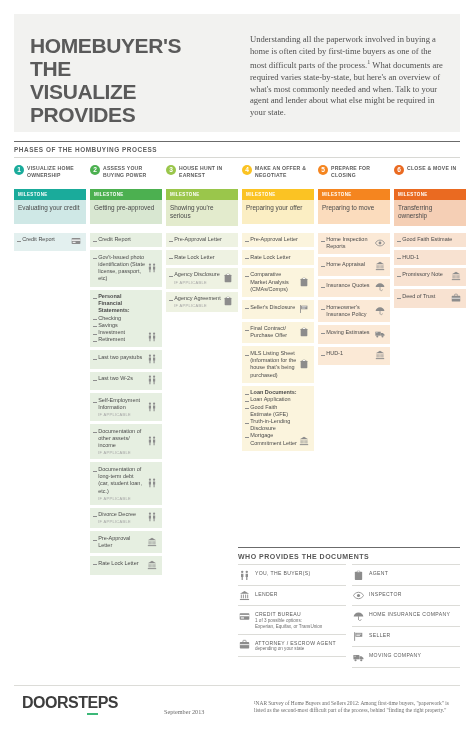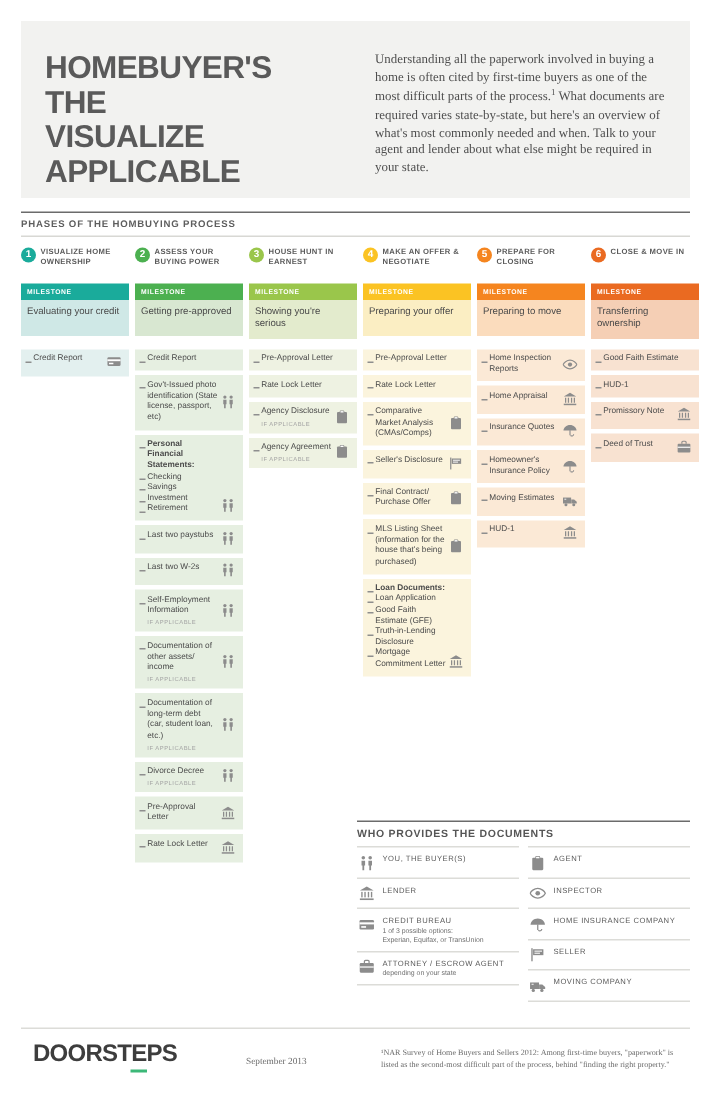--- a/index.html
+++ b/index.html
@@ -189,21 +189,21 @@
   
   .footer-rule {
     position: absolute;
     left: 14px; right: 14px; top: 671px;
     border-top: 0.8px solid #dcdcd8;
   }
   .footer {
     position: absolute;
     left: 14px; right: 14px; top: 680px;
     display: flex;
-    align-items: center;
+    align-items: flex-end;
   }
   .logo {
     width: 150px;
     font-size: 16px;
     font-weight: bold;
     letter-spacing: -0.5px;
     color: #3d3d3d;
     position: relative;
     padding-left: 8px;
   }
@@ -231,21 +231,21 @@
 </head>
 <body>
 
 <div class="page">
 
   <div class="header">
     <div class="header-left">
       <div class="title-line">HOMEBUYER'S</div>
       <div class="title-line">THE</div>
       <div class="title-line">VISUALIZE</div>
-      <div class="title-line">APPLICABLE</div>
+      <div class="title-line">PROVIDES</div>
     </div>
     <div class="header-right">
       <p class="intro"><span>Understanding all the paperwork involved in buying a home is often cited by first-time buyers as one of the most difficult parts of the process.</span><sup>1</sup><span> What documents are required varies state-by-state, but here's an overview of what's most commonly needed and when. Talk to your agent and lender about what else might be required in your state.</span></p>
     </div>
   </div>
 
   <div class="section-rule"></div>
   <div class="section-label">PHASES OF THE HOMBUYING PROCESS</div>
   <div class="thin-rule"></div>
 

